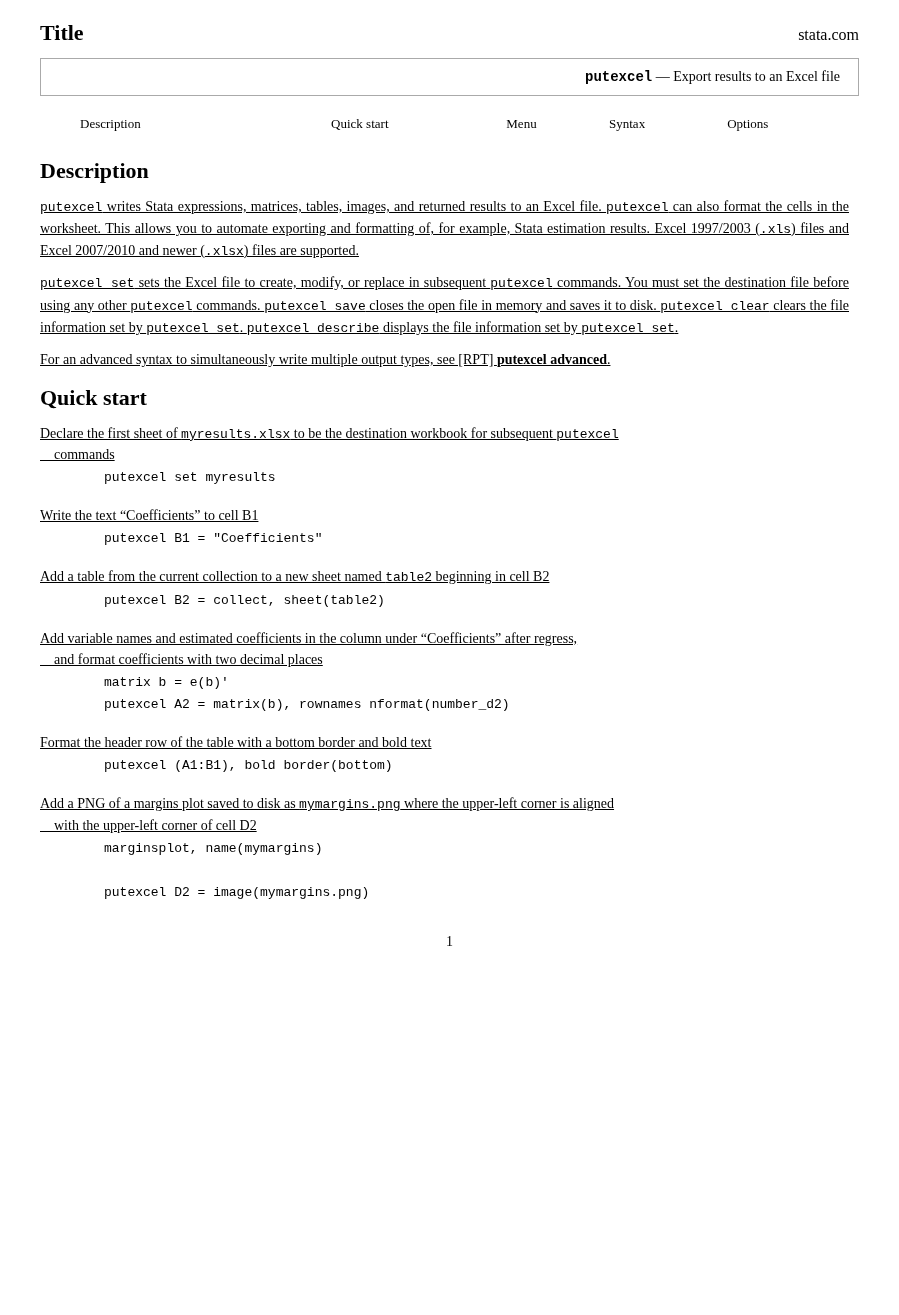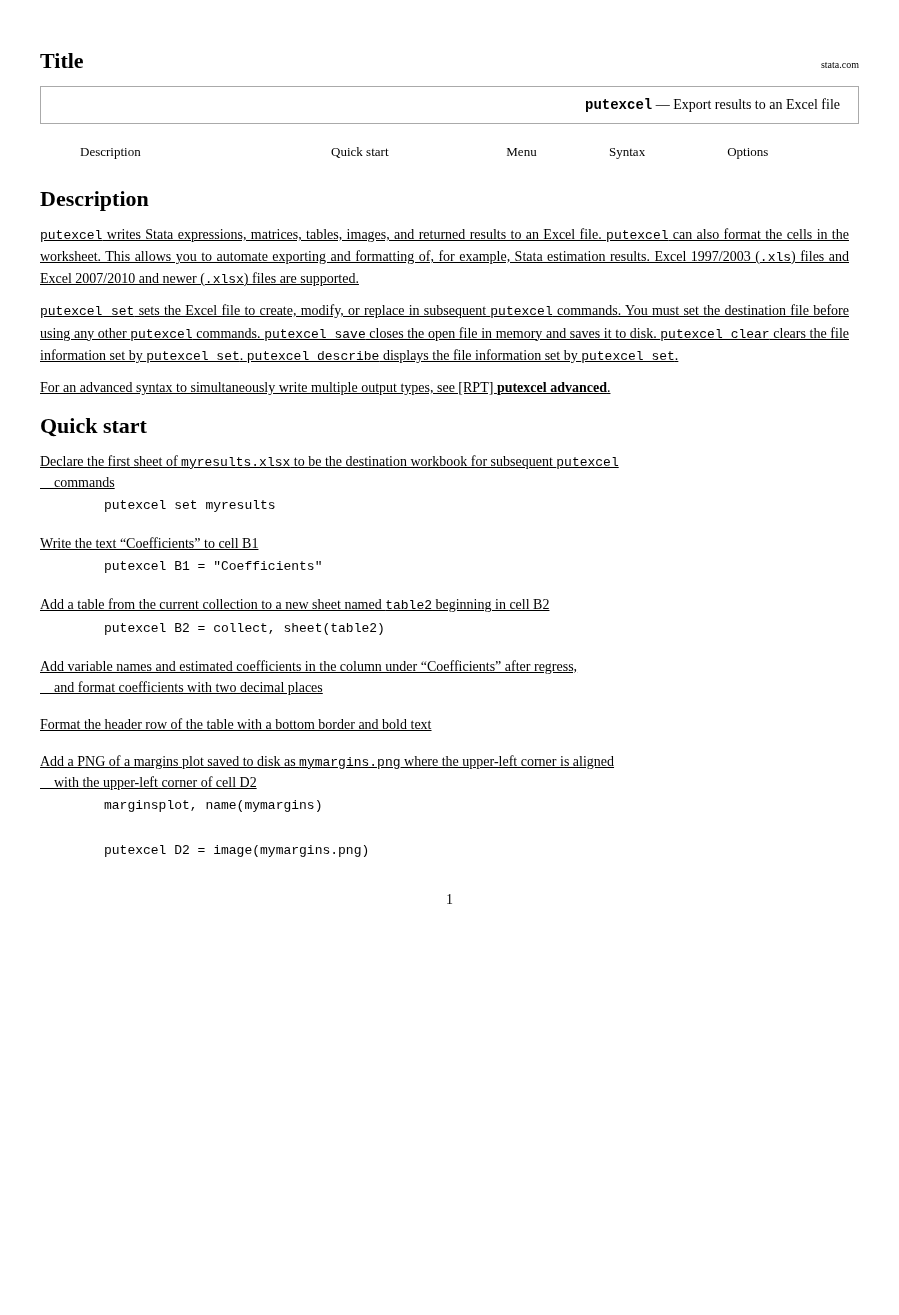--- a/index.html
+++ b/index.html
@@ -11,30 +11,29 @@
       width: 899px;
       min-height: 1315px;
       padding: 20px 40px 40px 40px;
     }
 
     .page-header {
       display: flex;
       justify-content: space-between;
       align-items: baseline;
       margin-bottom: 12px;
-      margin-top: 28px;
     }
 
     .page-title {
       font-size: 22px;
       font-weight: bold;
     }
 
     .stata-logo {
-      font-size: 10px;
+      font-size: 16px;
       color: #000;
     }
 
     .title-box {
       border: 1px solid #aaa;
       padding: 10px 18px;
       margin-bottom: 18px;
       font-size: 14px;
       text-align: right;
     }
@@ -182,25 +181,32 @@
     </div>
     <div class="qs-item-code">
       <code>putexcel B2 = collect, sheet(table2)</code>
     </div>
   </div>
 
   <div class="qs-item">
     <div class="qs-item-desc">
       Add variable names and estimated coefficients in the column under “Coefficients” after regress,<br>&nbsp;&nbsp;&nbsp;&nbsp;and format coefficients with two decimal places
     </div>
+    <div class="qs-item-code">
+      <code>matrix b = e(b)'</code><br>
+      <code>putexcel A2 = matrix(b), rownames nformat(number_d2)</code>
+    </div>
   </div>
 
   <div class="qs-item">
     <div class="qs-item-desc">
       Format the header row of the table with a bottom border and bold text
+    </div>
+    <div class="qs-item-code">
+      <code>putexcel (A1:B1), bold border(bottom)</code>
     </div>
   </div>
 
   <div class="qs-item">
     <div class="qs-item-desc">
       Add a PNG of a margins plot saved to disk as <code>mymargins.png</code> where the upper-left corner is aligned<br>&nbsp;&nbsp;&nbsp;&nbsp;with the upper-left corner of cell D2
     </div>
     <div class="qs-item-code">
       <code>marginsplot, name(mymargins)</code><br>
       <br>

